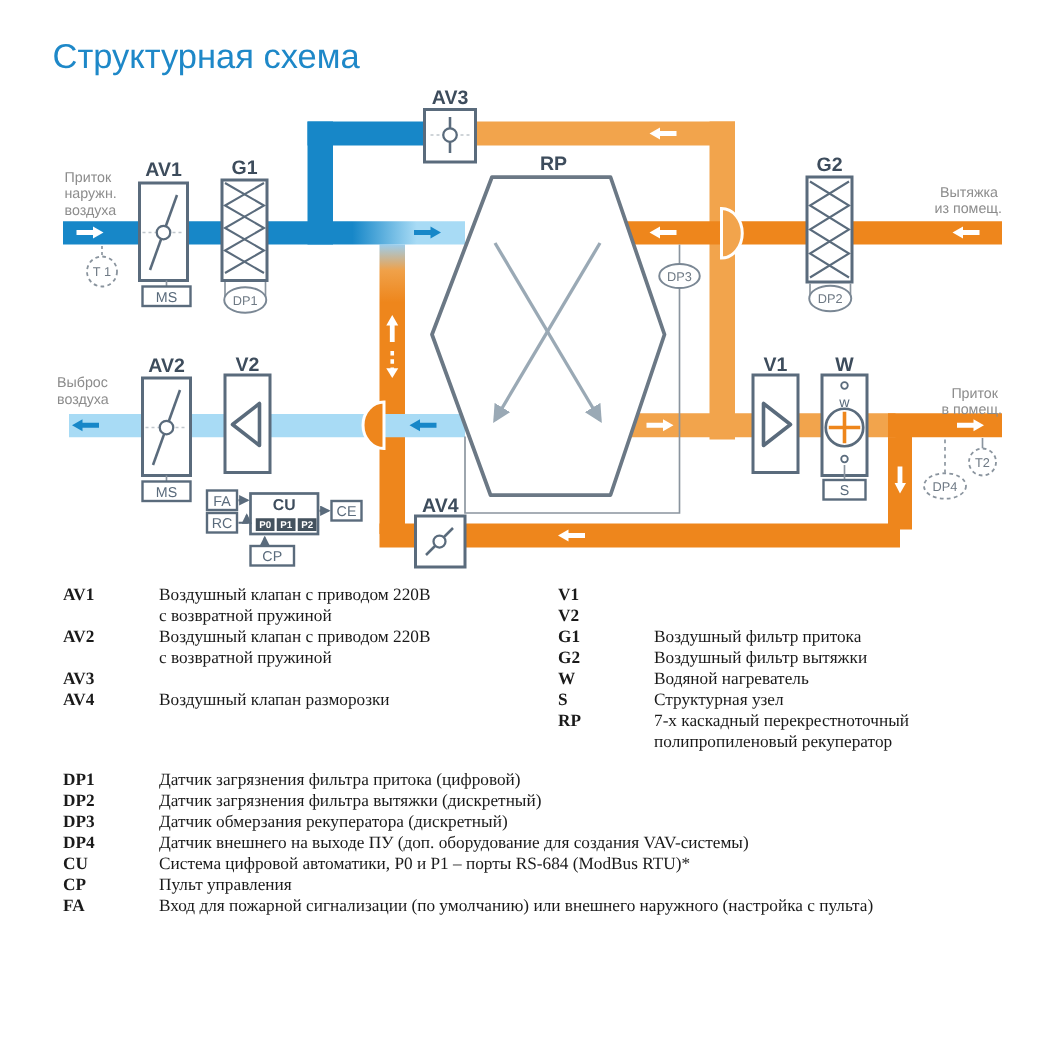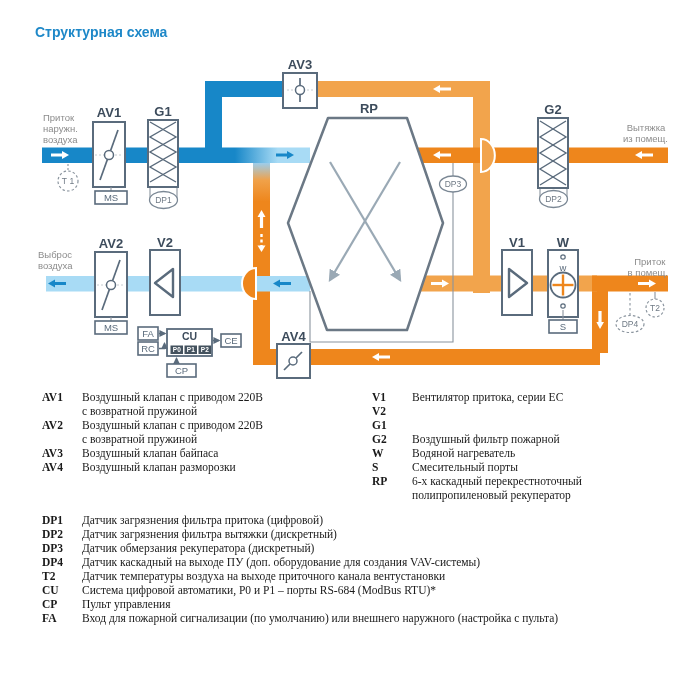--- a/index.html
+++ b/index.html
@@ -1,23 +1,23 @@
 <!DOCTYPE html>
 <html><head>
 <meta charset="utf-8">
 <style>
   html,body{margin:0;padding:0;background:#fff;}
   #page{position:relative;width:700px;height:700px;background:#fff;overflow:hidden;
         font-family:"Liberation Sans",sans-serif;}
-  #title{position:absolute;left:35px;top:24px;font-size:14px;font-weight:bold;color:#1E88C8;}
+  #title{position:absolute;left:35px;top:24px;font-size:23px;font-weight:normal;color:#1E88C8;}
   #diagram-svg{position:absolute;left:0;top:0;}
   .legend{position:absolute;font-family:"Liberation Serif",serif;font-size:11.5px;color:#1a1a1a;line-height:14px;}
   .lrow{display:flex;align-items:flex-start;}
   .llab{font-weight:bold;flex:0 0 40px;}
-  .ldesc{white-space:pre-line;}
+  .ldesc{white-space:pre-line;margin-left:24px;}
   #legend-left{left:42px;top:390px;width:290px;}
   #legend-left .ldesc{width:230px;}
   #legend-right{left:372px;top:390px;width:300px;}
   #legend-right .ldesc{width:250px;}
   #legend-bottom{left:42px;top:513px;width:640px;}
   #legend-bottom .ldesc{width:595px;}
   .c-label{font:bold 13px "Liberation Sans",sans-serif;fill:#3D4C5C;}
   .g-label{font:9.5px "Liberation Sans",sans-serif;fill:#8C8C8C;}
   .s-label{font:8.5px "Liberation Sans",sans-serif;fill:#6F7A85;}
   .b-label{font:9.5px "Liberation Sans",sans-serif;fill:#5A6B7C;}
@@ -248,78 +248,73 @@
         <span class="ldesc">Воздушный клапан с приводом 220В
 с возвратной пружиной</span>
       </div>
     <div class="lrow">
         <span class="llab">AV2</span>
         <span class="ldesc">Воздушный клапан с приводом 220В
 с возвратной пружиной</span>
       </div>
     <div class="lrow">
         <span class="llab">AV3</span>
-        <span class="ldesc">Воздушный клапан байпаса</span>
       </div>
     <div class="lrow">
         <span class="llab">AV4</span>
         <span class="ldesc">Воздушный клапан разморозки</span>
       </div>
   </div>
 
   <div id="legend-right" class="legend">
     <div class="lrow">
         <span class="llab">V1</span>
-        <span class="ldesc">Вентилятор притока, серии ЕС</span>
       </div>
     <div class="lrow">
         <span class="llab">V2</span>
       </div>
     <div class="lrow">
         <span class="llab">G1</span>
+        <span class="ldesc">Воздушный фильтр притока</span>
       </div>
     <div class="lrow">
         <span class="llab">G2</span>
-        <span class="ldesc">Воздушный фильтр пожарной</span>
+        <span class="ldesc">Воздушный фильтр вытяжки</span>
       </div>
     <div class="lrow">
         <span class="llab">W</span>
         <span class="ldesc">Водяной нагреватель</span>
       </div>
     <div class="lrow">
         <span class="llab">S</span>
-        <span class="ldesc">Смесительный порты</span>
+        <span class="ldesc">Структурная узел</span>
       </div>
     <div class="lrow">
         <span class="llab">RP</span>
-        <span class="ldesc">6-х каскадный перекрестноточный
+        <span class="ldesc">7-х каскадный перекрестноточный
 полипропиленовый рекуператор</span>
       </div>
   </div>
 
   <div id="legend-bottom" class="legend">
     <div class="lrow">
         <span class="llab">DP1</span>
         <span class="ldesc">Датчик загрязнения фильтра притока (цифровой)</span>
       </div>
     <div class="lrow">
         <span class="llab">DP2</span>
         <span class="ldesc">Датчик загрязнения фильтра вытяжки (дискретный)</span>
       </div>
     <div class="lrow">
         <span class="llab">DP3</span>
         <span class="ldesc">Датчик обмерзания рекуператора (дискретный)</span>
       </div>
     <div class="lrow">
         <span class="llab">DP4</span>
-        <span class="ldesc">Датчик каскадный на выходе ПУ (доп. оборудование для создания VAV-системы)</span>
-      </div>
-    <div class="lrow">
-        <span class="llab">T2</span>
-        <span class="ldesc">Датчик температуры воздуха на выходе приточного канала вентустановки</span>
+        <span class="ldesc">Датчик внешнего на выходе ПУ (доп. оборудование для создания VAV-системы)</span>
       </div>
     <div class="lrow">
         <span class="llab">CU</span>
         <span class="ldesc">Система цифровой автоматики, P0 и P1 – порты RS-684 (ModBus RTU)*</span>
       </div>
     <div class="lrow">
         <span class="llab">CP</span>
         <span class="ldesc">Пульт управления</span>
       </div>
     <div class="lrow">

